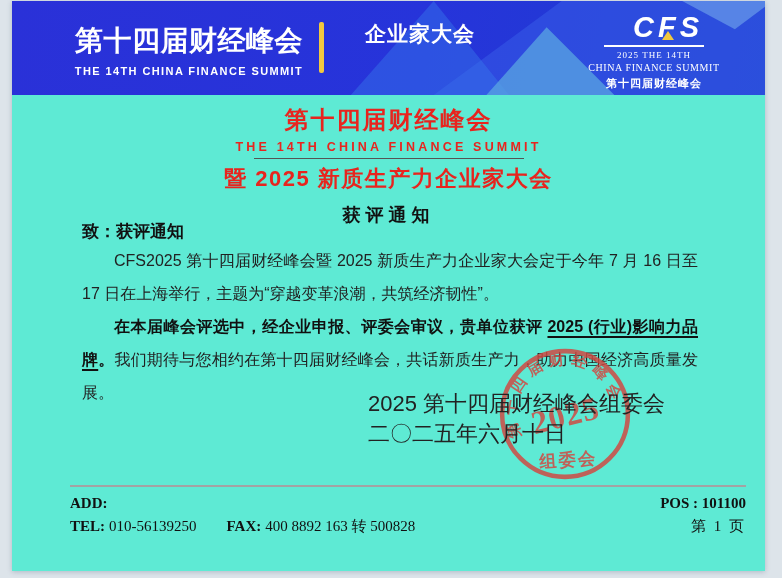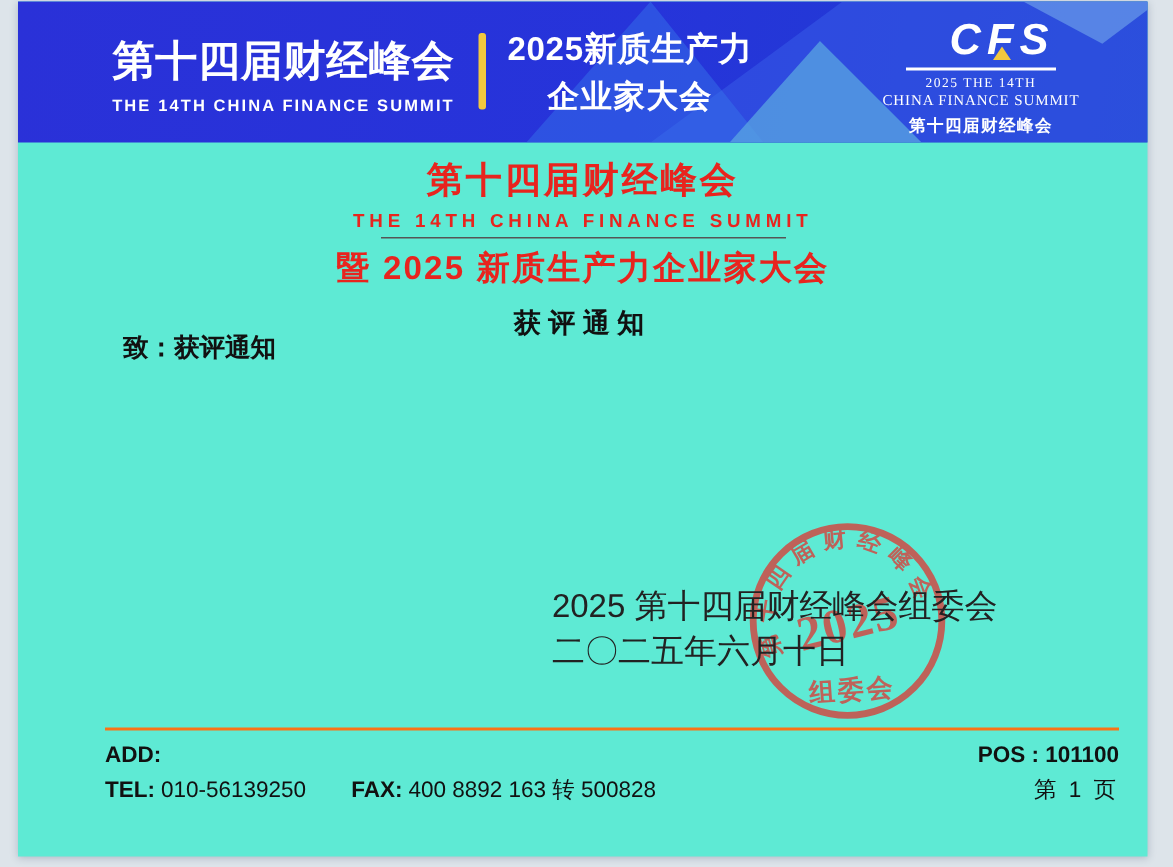--- a/index.html
+++ b/index.html
@@ -65,22 +65,22 @@
 
   
   .sign-block { position:absolute; right:100px; top:388px; 
     font-size:22px; line-height:30px; color:#222; z-index:2; }
 
   
   .stamp { position:absolute; left:482px; top:342px; width:142px; height:142px; z-index:1; opacity:0.82; }
 
   
   .footer { position:absolute; left:58px; top:484px; width:676px;
-    border-top:2px solid #f97316; padding-top:8px;
-    font-family:Liberation Sans, sans-serif; font-size:15px; color:#111; }
+    border-top:2px solid #a3a3a3; padding-top:8px;
+    font-family:Liberation Serif, serif; font-size:15px; color:#111; }
   .f-row { display:flex; justify-content:space-between; align-items:baseline; }
   .f-row + .f-row { margin-top:5px; }
   .f-label { font-weight:bold; }
   .f-left { display:flex; gap:4px; align-items:baseline; }
   .f-fax { margin-left:26px; }
   .f-pos { font-weight:bold; }
   .f-page { letter-spacing:2px; }
 </style>
 </head>
 <body>
@@ -94,21 +94,20 @@
     <div class="tri tri4"></div>
 
     <div class="b-left">
       <div class="b-left-cn">第十四届财经峰会</div>
       <div class="b-left-en">THE 14TH CHINA FINANCE SUMMIT</div>
     </div>
 
     <div class="b-divider"></div>
 
     <div class="b-mid">
-      <div class="b-mid-1">2025新质生产力</div>
       <div class="b-mid-2">企业家大会</div>
     </div>
 
     <div class="b-logo">
       <div class="cfs-wrap">
         <div class="cfs-text">CFS</div>
         <div class="cfs-tri"></div>
       </div>
       <div class="logo-rule"></div>
       <div class="logo-l1">2025 THE 14TH</div>
@@ -120,20 +119,24 @@
   <div class="title-block">
     <div class="t-cn">第十四届财经峰会</div>
     <div class="t-en">THE 14TH CHINA FINANCE SUMMIT</div>
     <div class="t-rule"></div>
     <div class="t-sub">暨 2025 新质生产力企业家大会</div>
     <div class="t-notice">获评通知</div>
   </div>
 
   <div class="salutation">致：获评通知</div>
 
+  <div class="body-text">
+    <p><span>CFS2025 第十四届财经峰会暨 2025 新质生产力企业家大会定于今年 7 月 16 日至 17 日在上海举行，主题为“穿越变革浪潮，共筑经济韧性”。</span></p>
+    <p><span class="seg-b">在本届峰会评选中，经企业申报、评委会审议，贵单位获评 </span><span class="seg-u">2025 (行业)影响力品牌</span><span class="seg-b">。</span><span>我们期待与您相约在第十四届财经峰会，共话新质生产力，助力中国经济高质量发展。</span></p>
+  </div>
 
   <svg class="stamp" viewBox="0 0 140 140">
     <defs>
       <path id="arcpath" d="M 26,88 A 48,48 0 1 1 114,88" fill="none"></path>
     </defs>
     <circle cx="70" cy="70" r="62" fill="none" stroke="#d4453f" stroke-width="4.5"></circle>
     <g transform="rotate(-18 70 70)">
       <text font-size="15" font-weight="bold" fill="#d4453f" letter-spacing="6" font-family="Liberation Sans, DejaVu Sans, sans-serif">
         <textPath href="#arcpath" startOffset="50%" text-anchor="middle">第十四届财经峰会</textPath>
       </text>

